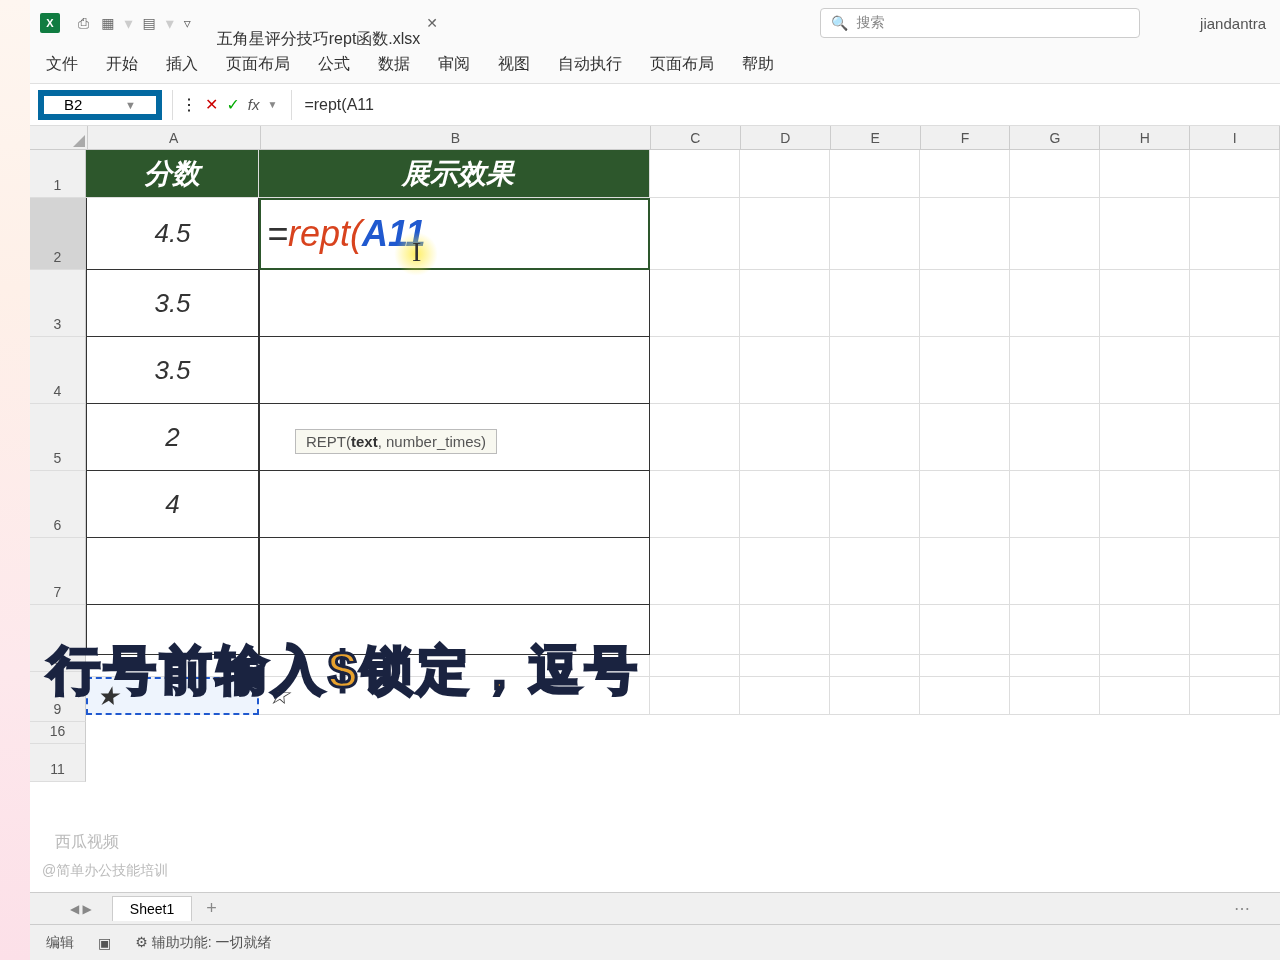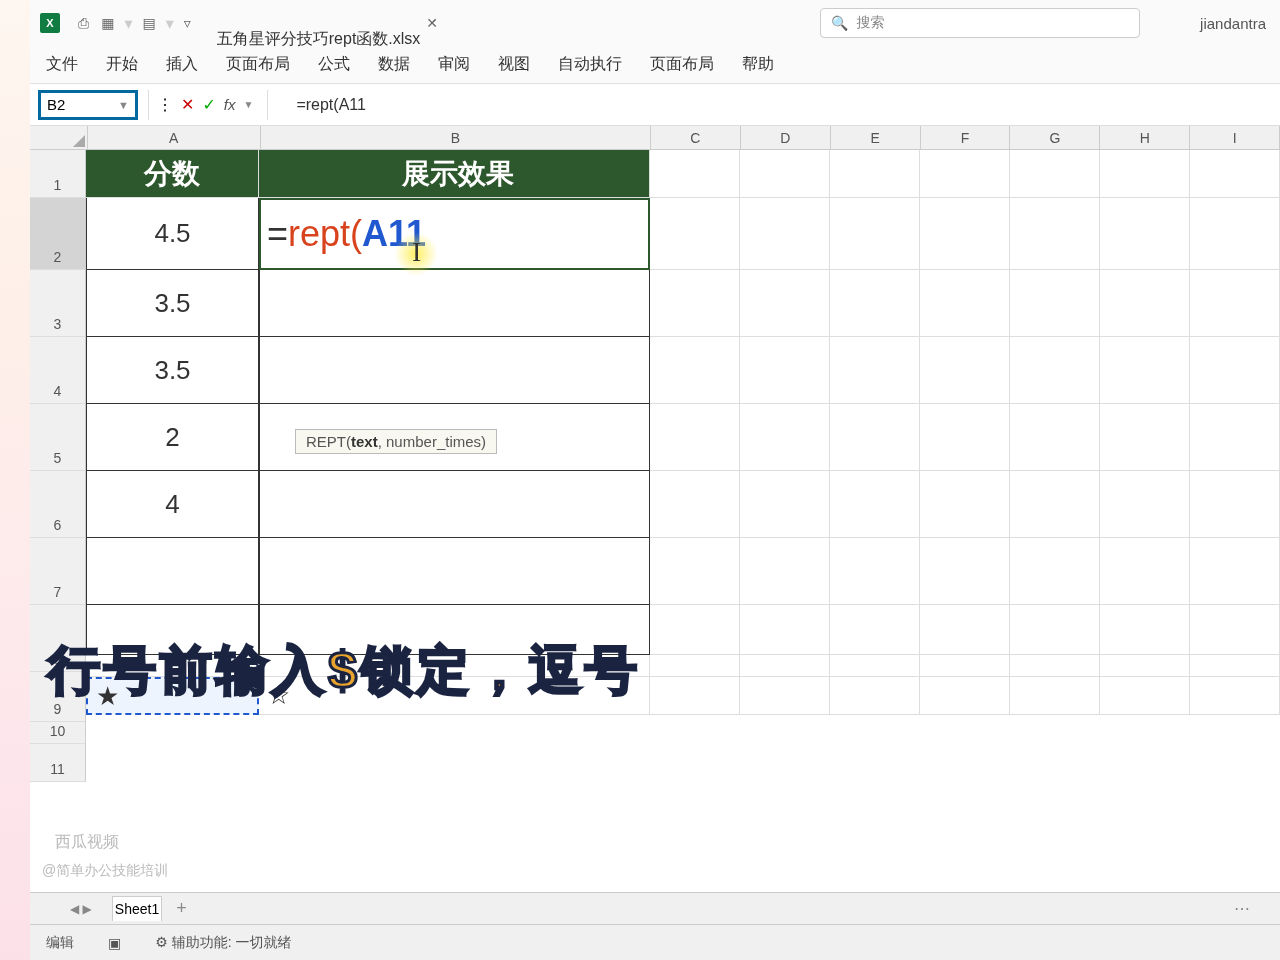--- a/index.html
+++ b/index.html
@@ -10,42 +10,42 @@
 .qat-icon { color: #666; margin: 0 6px; font-size: 14px; }
 .qat-sep { color: #ccc; margin: 0 4px; }
 .doc-title { margin-left: 20px; font-size: 16px; color: #333; margin-top: 32px; }
 .doc-close { margin-left: 6px; color: #666; font-size: 14px; }
 .search-box { margin-left: auto; margin-right: 60px; width: 320px; height: 30px; border: 1px solid #ccc; border-radius: 4px; background: #fff; display: flex; align-items: center; padding: 0 10px; color: #888; font-size: 14px; }
 .search-box .mag { margin-right: 8px; }
 .username { color: #555; font-size: 15px; margin-right: 4px; }
 .ribbon-tabs { height: 38px; display: flex; align-items: center; padding: 0 14px; gap: 24px; background: #fafafa; border-bottom: 1px solid #e0e0e0; }
 .ribbon-tab { font-size: 16px; color: #333; cursor: pointer; padding: 4px 2px; }
 .formula-bar { height: 42px; display: flex; align-items: center; background: #fff; border-bottom: 1px solid #ddd; padding: 4px 8px; }
-.name-box { width: 100px; height: 30px; border: 3px solid #0369a1; background: #fff; padding: 0 6px; font-size: 15px; display: flex; align-items: center; justify-content: space-between; margin-right: 10px; }
+.name-box { width: 124px; height: 30px; border: 6px solid #0369a1; background: #fff; padding: 0 20px; font-size: 15px; display: flex; align-items: center; justify-content: space-between; margin-right: 10px; }
 .name-box .chev { color: #888; font-size: 11px; }
 .fx-btns { display: flex; align-items: center; gap: 8px; padding: 0 8px; border-left: 1px solid #ddd; height: 30px; }
 .fx-cancel { color: #c00; font-size: 16px; }
 .fx-confirm { color: #0a0; font-size: 16px; }
 .fx-label { font-style: italic; color: #555; font-size: 15px; }
 .fx-chev { color: #888; font-size: 10px; }
-.formula-input { flex: 1; padding: 0 28px; font-size: 16px; color: #333; height: 30px; display: flex; align-items: center; border-left: 1px solid #ddd; margin-left: 6px; }
+.formula-input { flex: 1; padding: 0 12px; font-size: 16px; color: #333; height: 30px; display: flex; align-items: center; border-left: 1px solid #ddd; margin-left: 6px; }
 .sheet-area { background: #fff; position: relative; height: 770px; }
 .col-headers { display: flex; height: 24px; border-bottom: 1px solid #ccc; background: #f0f0f0; }
 .corner { width: 58px; border-right: 1px solid #ccc; background: #f0f0f0; position: relative; }
 .corner::after { content: ""; position: absolute; right: 2px; bottom: 2px; border: 6px solid transparent; border-right-color: #aaa; border-bottom-color: #aaa; }
 .col-h { border-right: 1px solid #ccc; display: flex; align-items: center; justify-content: center; font-size: 14px; color: #555; background: #f0f0f0; }
 .col-A { width: 173px; }
 .col-B { width: 391px; }
 .col-gen { width: 90px; }
 .grid-body { display: flex; }
 .row-headers { width: 58px; }
 .row-h { border-right: 1px solid #ccc; border-bottom: 1px solid #ddd; display: flex; align-items: flex-end; justify-content: center; font-size: 14px; color: #555; background: #f0f0f0; padding-bottom: 4px; }
 .row-h.active { background: #d4d4d4; }
 .rh1 { height: 48px; } .rh2 { height: 72px; } .rh3 { height: 67px; } .rh4 { height: 67px; } .rh5 { height: 67px; } .rh6 { height: 67px; } .rh7 { height: 67px; } .rh8 { height: 67px; } .rh9 { height: 50px; } .rh10 { height: 22px; } .rh11 { height: 38px; }
-.cells { position: relative; flex: 1; }
+.cells { position: relative; flex: 1; font-style: italic; }
 .cell-row { display: flex; }
 .cell { border-right: 1px solid #ddd; border-bottom: 1px solid #ddd; display: flex; align-items: center; font-size: 26px; color: #333; }
 .hdr-cell { background: #2d572c; color: #fff; font-weight: bold; justify-content: center; font-size: 28px; }
 .cA { width: 173px; justify-content: center; }
 .cB { width: 391px; padding-left: 8px; }
 .cG { width: 90px; }
 .data-border .cA, .data-border .cB { border: 1px solid #333; border-top: none; }
 .r1 { height: 48px; } .r2 { height: 72px; } .r3 { height: 67px; } .r4 { height: 67px; } .r5 { height: 67px; } .r6 { height: 67px; } .r7 { height: 67px; } .r8 { height: 67px; } .r9 { height: 50px; } .r10 { height: 22px; } .r11 { height: 38px; }
 .editing-cell { border: 2px solid #2d572c !important; background: #fff; font-size: 36px; font-family: "Segoe UI", sans-serif; padding-left: 6px !important; position: relative; }
 .editing-cell .eq { color: #333; }
@@ -53,24 +53,24 @@
 .editing-cell .paren { color: #d8431e; }
 .editing-cell .ref { color: #2059cf; font-weight: bold; }
 .cursor-highlight { position: absolute; left: 394px; top: 232px; width: 44px; height: 44px; background: radial-gradient(circle, rgba(255,235,59,0.8) 0%, rgba(255,235,59,0) 70%); border-radius: 50%; pointer-events: none; z-index: 50; }
 .text-cursor { position: absolute; left: 412px; top: 236px; font-size: 28px; color: #333; z-index: 51; pointer-events: none; font-family: serif; }
 .tooltip { position: absolute; left: 265px; top: 303px; background: #f8f8f0; border: 1px solid #bbb; padding: 3px 10px; font-size: 15px; color: #555; z-index: 40; }
 .tooltip b { font-weight: bold; color: #333; }
 .a11-selected { border: 2px dashed #2059cf !important; background: #eef4fd; font-size: 26px; }
 .caption-overlay { position: absolute; left: 48px; top: 636px; font-size: 52px; font-weight: 900; color: #e8a22e; -webkit-text-stroke: 3px #1a2340; z-index: 60; letter-spacing: 4px; pointer-events:none; white-space: nowrap; }
 .sheet-tabs { position: absolute; bottom: 36px; left: 30px; right: 0; height: 32px; background: #f0f0f0; border-top: 1px solid #ccc; display: flex; align-items: center; padding-left: 40px; }
 .sheet-nav { display: flex; gap: 12px; color: #888; font-size: 12px; margin-right: 20px; }
-.sheet-tab { background: #fff; border: 1px solid #ccc; border-bottom: none; padding: 4px 2px; font-size: 14px; margin-top: -1px; }
+.sheet-tab { background: #fff; border: 1px solid #ccc; border-bottom: none; padding: 4px 17px; font-size: 14px; margin-top: -1px; }
 .sheet-add { margin-left: 14px; color: #888; font-size: 18px; }
 .sheet-dots { margin-left: auto; margin-right: 30px; color: #888; }
-.status-bar { position: absolute; bottom: 0; left: 30px; right: 0; height: 36px; background: #f0f0f0; border-top: 1px solid #ccc; display: flex; align-items: center; padding: 0 16px; font-size: 14px; color: #555; gap: 34px; }
+.status-bar { position: absolute; bottom: 0; left: 30px; right: 0; height: 36px; background: #f0f0f0; border-top: 1px solid #ccc; display: flex; align-items: center; padding: 0 16px; font-size: 14px; color: #555; gap: 24px; }
 .watermark { position: absolute; left: 55px; top: 832px; color: #bbb; font-size: 16px; z-index: 5; pointer-events:none;}
 .watermark2 { position: absolute; left: 42px; top: 862px; color: #bbb; font-size: 14px; z-index: 5; pointer-events:none;}
 </style>
 </head>
 <body>
 
 <div class="app-container">
 
   <div class="title-bar">
     <div class="excel-icon">X</div>
@@ -135,21 +135,21 @@
       <div class="row-headers">
         <div class="row-h rh1">1</div>
         <div class="row-h rh2 active">2</div>
         <div class="row-h rh3">3</div>
         <div class="row-h rh4">4</div>
         <div class="row-h rh5">5</div>
         <div class="row-h rh6">6</div>
         <div class="row-h rh7">7</div>
         <div class="row-h rh8">8</div>
         <div class="row-h rh9">9</div>
-        <div class="row-h rh10">10</div>
+        <div class="row-h rh10">16</div>
         <div class="row-h rh11">11</div>
       </div>
       <div class="cells">
         <div class="cell-row r1">
           <div class="cell cA hdr-cell">分数</div>
           <div class="cell cB hdr-cell" style="justify-content:center;">展示效果</div>
           <div class="cell cG"></div>
             <div class="cell cG"></div>
             <div class="cell cG"></div>
             <div class="cell cG"></div>

